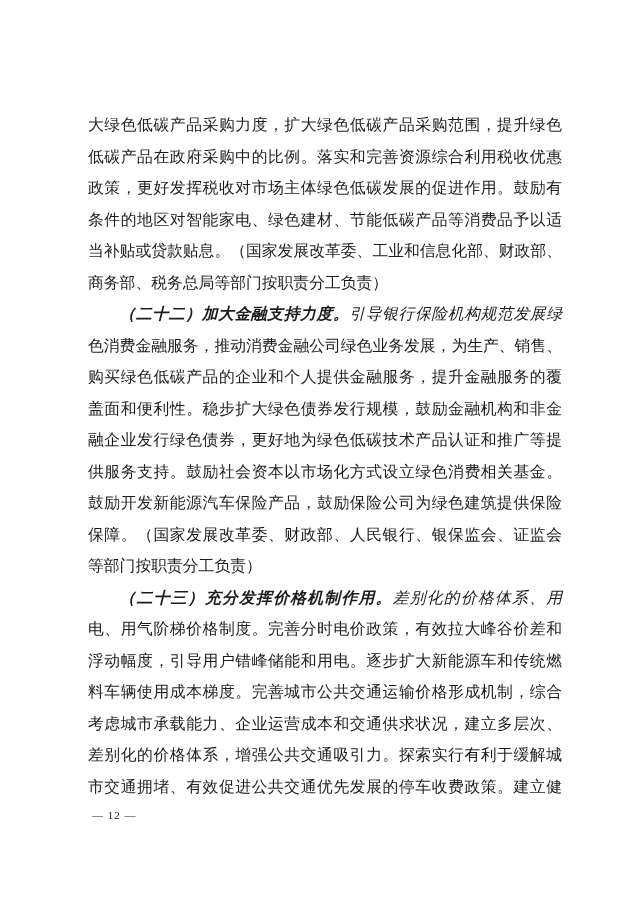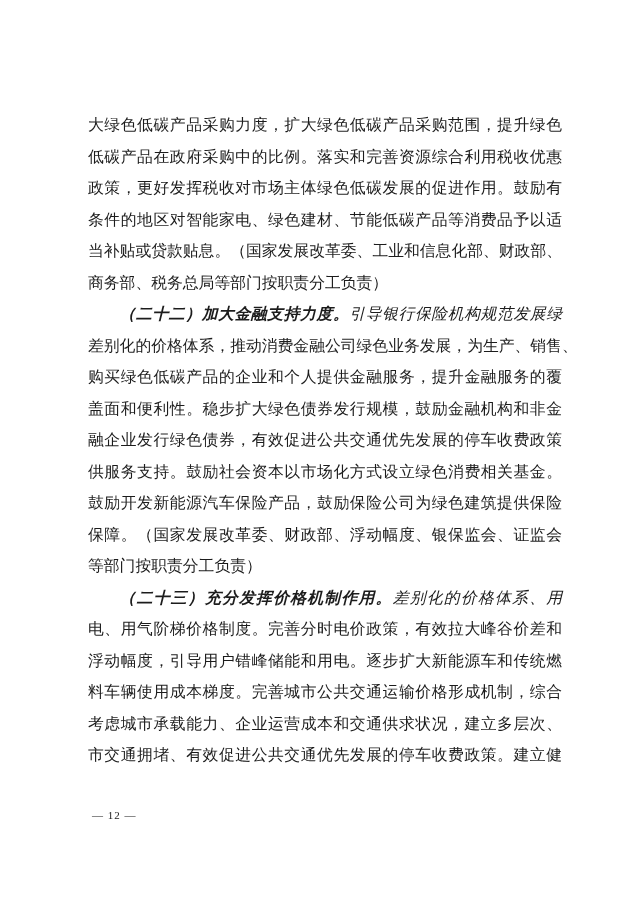--- a/index.html
+++ b/index.html
@@ -59,32 +59,33 @@
   <div class="text-block">
 
     <div class="line"><span class="lead"></span><span>大绿色低碳产品采购力度，扩大绿色低碳产品采购范围，提升绿色</span></div>
     <div class="line"><span class="lead"></span><span>低碳产品在政府采购中的比例。落实和完善资源综合利用税收优惠</span></div>
     <div class="line"><span class="lead"></span><span>政策，更好发挥税收对市场主体绿色低碳发展的促进作用。鼓励有</span></div>
     <div class="line"><span class="lead"></span><span>条件的地区对智能家电、绿色建材、节能低碳产品等消费品予以适</span></div>
     <div class="line"><span class="lead"></span><span>当补贴或贷款贴息。（国家发展改革委、工业和信息化部、财政部、</span></div>
     <div class="line end"><span class="lead"></span><span>商务部、税务总局等部门按职责分工负责）</span></div>
 
     <div class="line indent"><span class="lead">（二十二）加大金融支持力度。</span><span>引导银行保险机构规范发展绿</span></div>
-    <div class="line"><span class="lead"></span><span>差别化的价格体系，推动消费金融公司绿色业务发展，为生产、销售、</span></div>
+    <div class="line"><span class="lead"></span><span>色消费金融服务，推动消费金融公司绿色业务发展，为生产、销售、</span></div>
     <div class="line"><span class="lead"></span><span>购买绿色低碳产品的企业和个人提供金融服务，提升金融服务的覆</span></div>
     <div class="line"><span class="lead"></span><span>盖面和便利性。稳步扩大绿色债券发行规模，鼓励金融机构和非金</span></div>
-    <div class="line"><span class="lead"></span><span>融企业发行绿色债券，有效促进公共交通优先发展的停车收费政策</span></div>
+    <div class="line"><span class="lead"></span><span>融企业发行绿色债券，更好地为绿色低碳技术产品认证和推广等提</span></div>
     <div class="line"><span class="lead"></span><span>供服务支持。鼓励社会资本以市场化方式设立绿色消费相关基金。</span></div>
     <div class="line"><span class="lead"></span><span>鼓励开发新能源汽车保险产品，鼓励保险公司为绿色建筑提供保险</span></div>
-    <div class="line"><span class="lead"></span><span>保障。（国家发展改革委、财政部、浮动幅度、银保监会、证监会</span></div>
+    <div class="line"><span class="lead"></span><span>保障。（国家发展改革委、财政部、人民银行、银保监会、证监会</span></div>
     <div class="line end"><span class="lead"></span><span>等部门按职责分工负责）</span></div>
 
     <div class="line indent"><span class="lead">（二十三）充分发挥价格机制作用。</span><span>差别化的价格体系、用</span></div>
     <div class="line"><span class="lead"></span><span>电、用气阶梯价格制度。完善分时电价政策，有效拉大峰谷价差和</span></div>
     <div class="line"><span class="lead"></span><span>浮动幅度，引导用户错峰储能和用电。逐步扩大新能源车和传统燃</span></div>
     <div class="line"><span class="lead"></span><span>料车辆使用成本梯度。完善城市公共交通运输价格形成机制，综合</span></div>
     <div class="line"><span class="lead"></span><span>考虑城市承载能力、企业运营成本和交通供求状况，建立多层次、</span></div>
+    <div class="line"><span class="lead"></span><span>差别化的价格体系，增强公共交通吸引力。探索实行有利于缓解城</span></div>
     <div class="line"><span class="lead"></span><span>市交通拥堵、有效促进公共交通优先发展的停车收费政策。建立健</span></div>
 
   </div>
 
   <div class="page-number">— 12 —</div>
 </div>
 
 </body></html>

